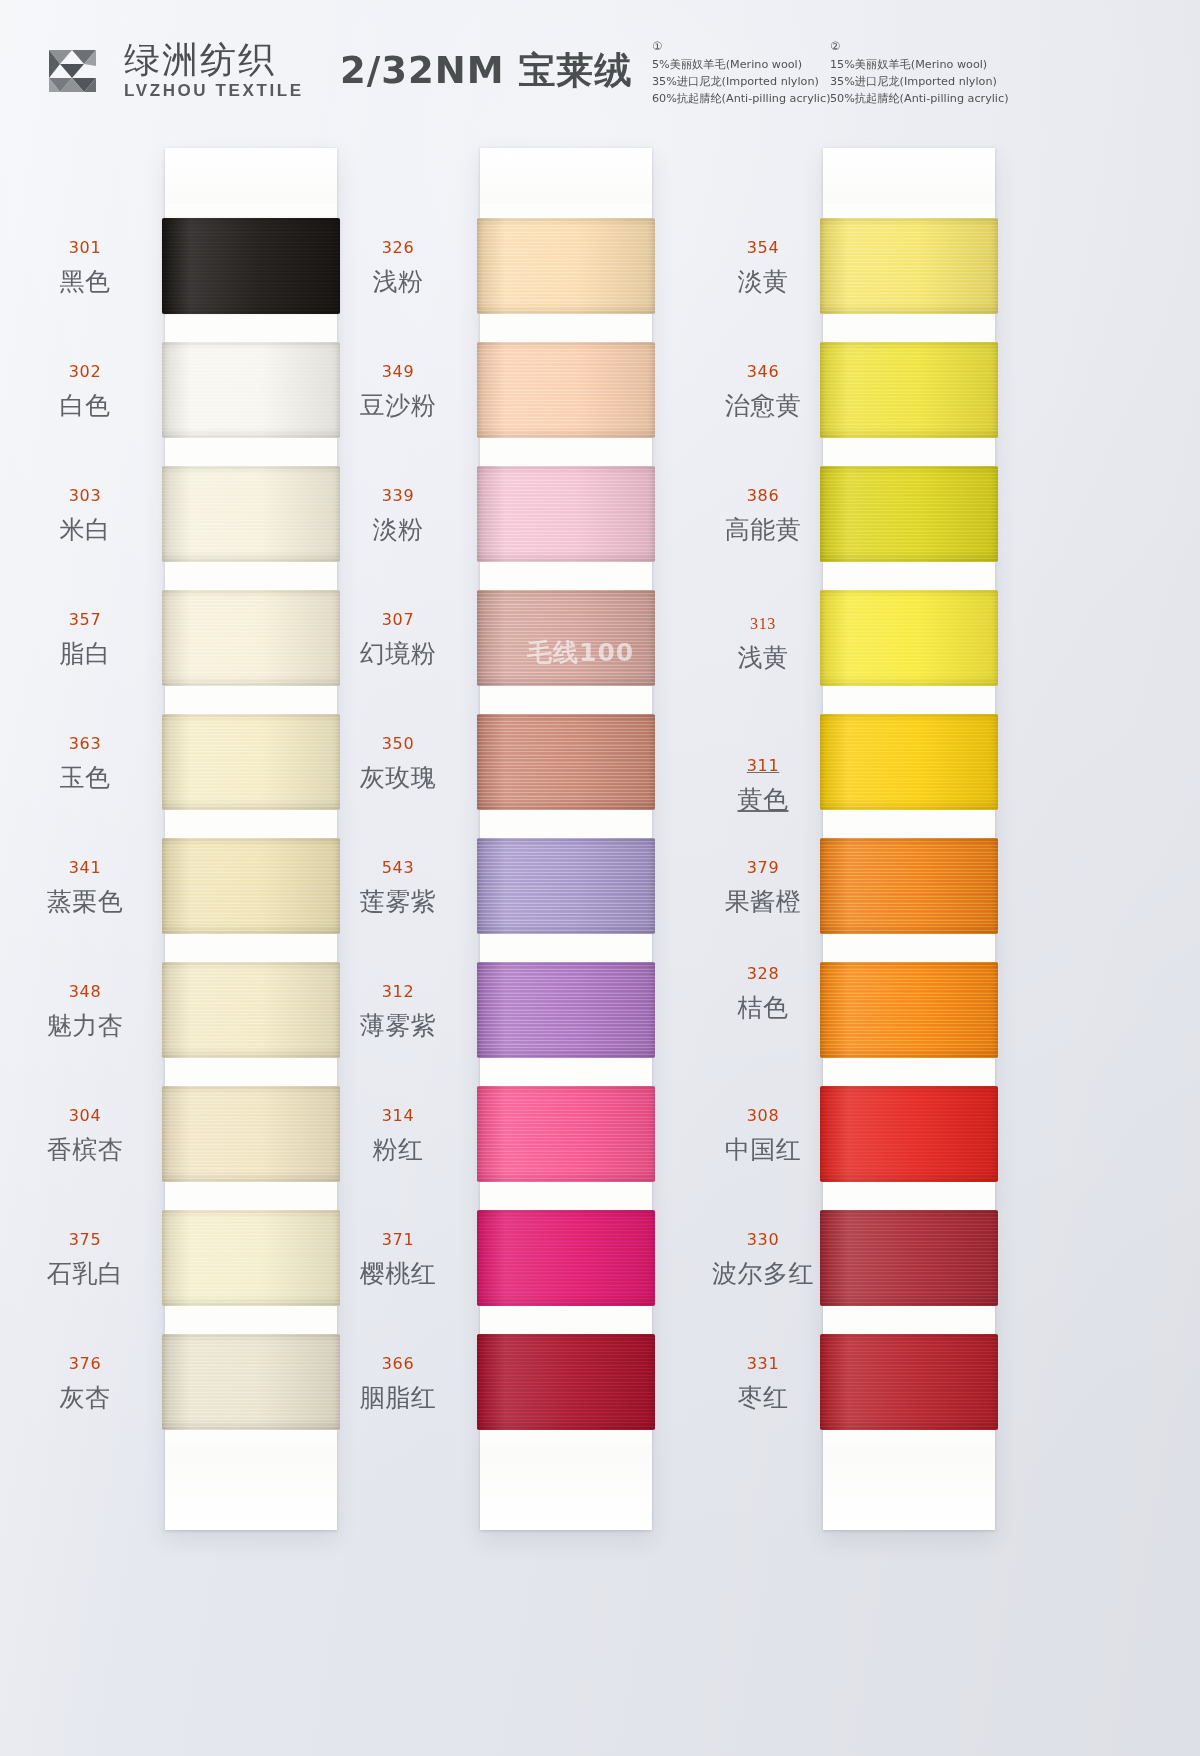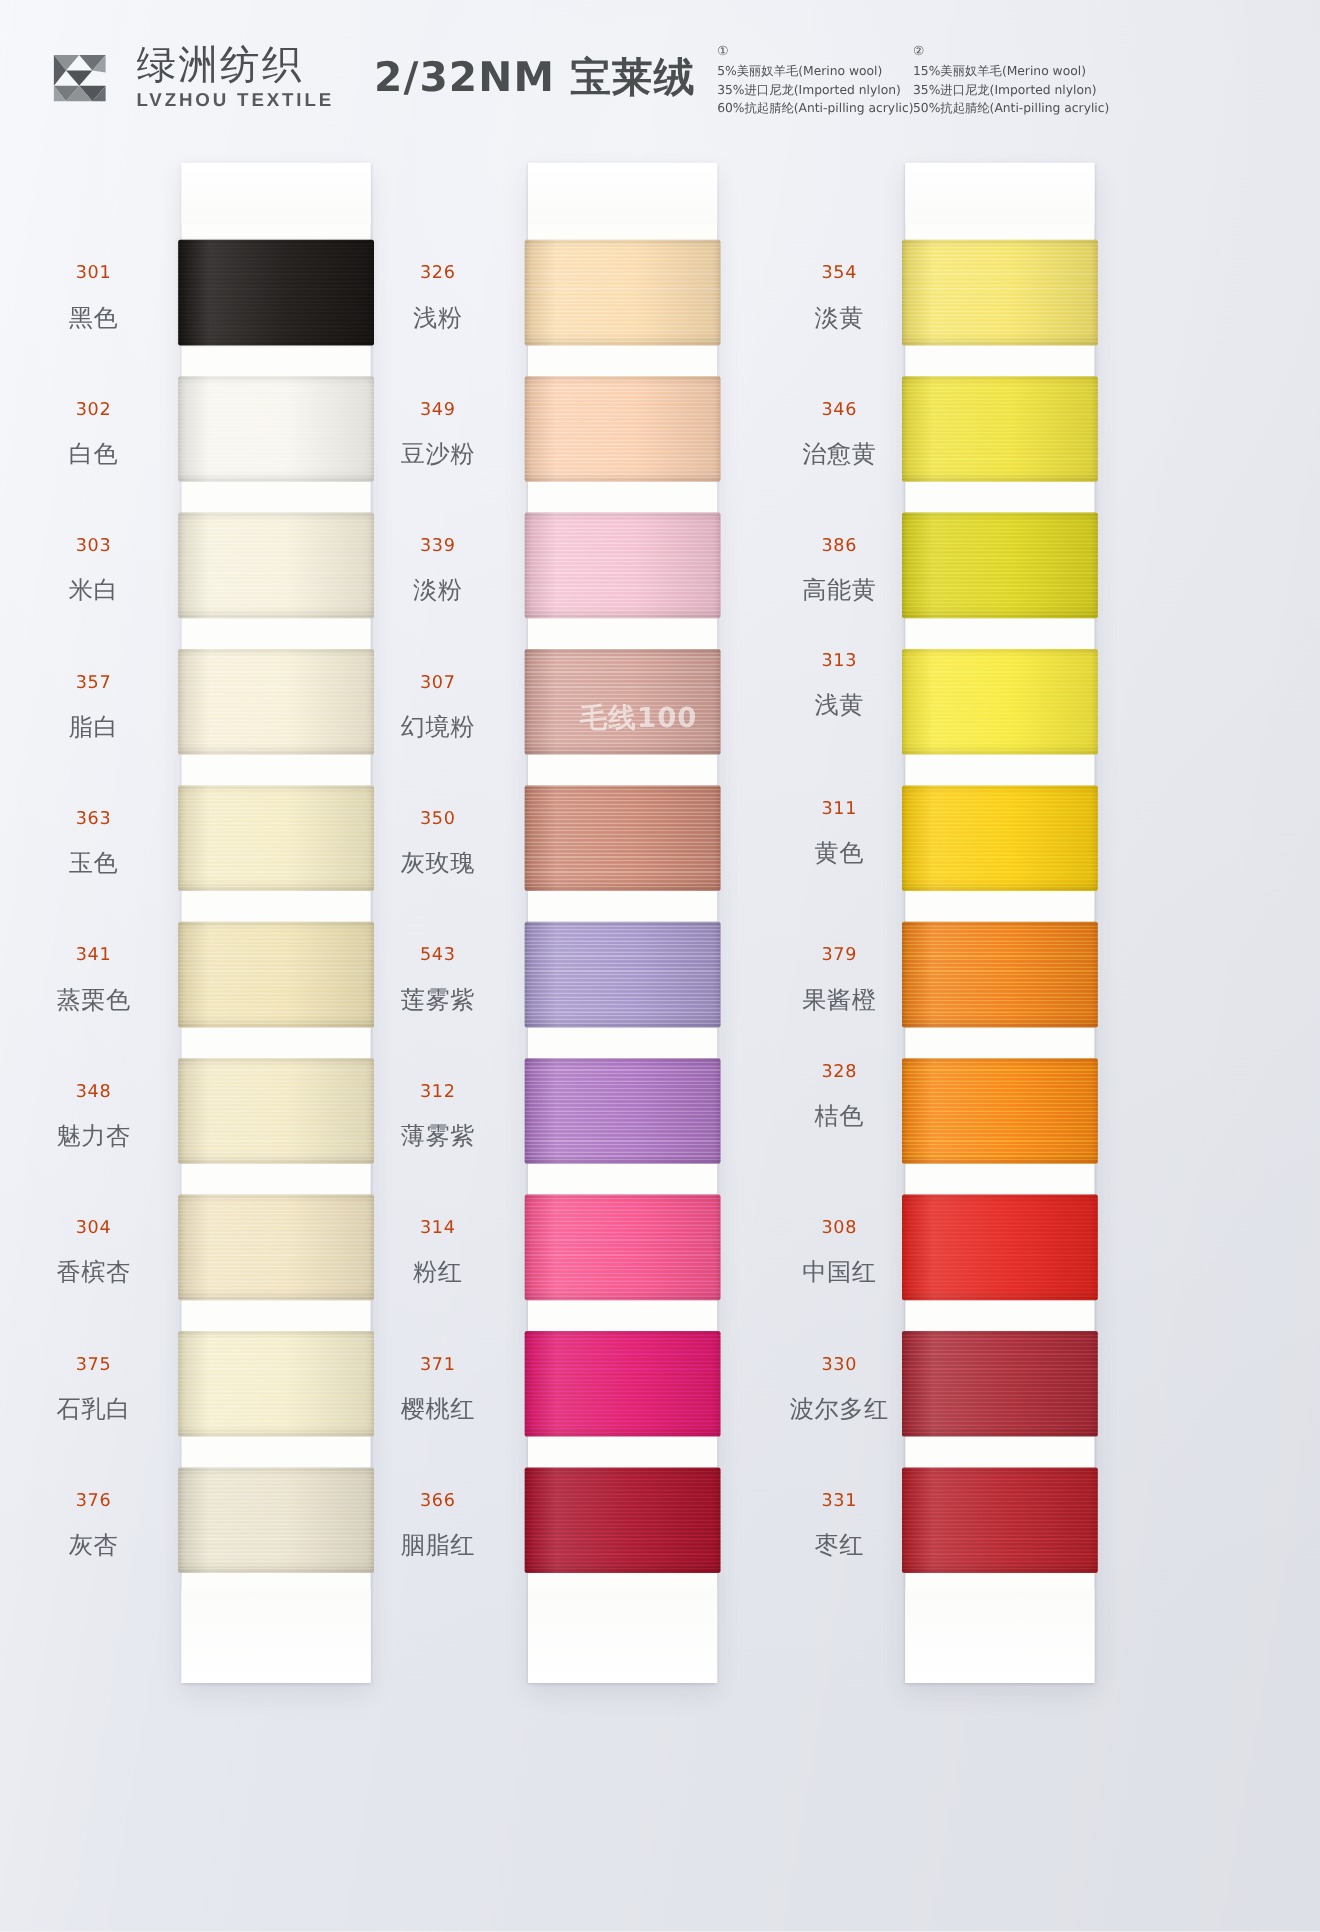--- a/index.html
+++ b/index.html
@@ -102,21 +102,21 @@
   .label{
     position:absolute;width:110px;text-align:center;
     font-family:"DejaVu Sans","Liberation Sans",sans-serif;
     color:#6a6d73;line-height:1.28;
   }
   .col-1 .label,.col-2 .label{left:28px;}
   .col-3 .label{left:48px;}
   .col-1 .label{left:20px;}
   .col-2 .label{left:8px;}
   .label .code{display:block;font-size:16px;letter-spacing:.6px;color:#c2410c;}
-  .label .name{display:block;font-size:22px;margin-top:18px;color:#5f6268;letter-spacing:.5px;}
+  .label .name{display:block;font-size:25px;margin-top:8px;color:#5f6268;letter-spacing:.5px;}
 
   
   .watermark{
     position:absolute;left:527px;top:636px;
     font-size:25px;color:rgba(255,255,255,.62);
     font-family:"DejaVu Sans","Liberation Sans",sans-serif;
     letter-spacing:1px;font-weight:600;pointer-events:none;
     text-shadow:0 1px 1px rgba(0,0,0,.06);
   }
 </style>
@@ -326,25 +326,25 @@
         <span class="name">淡黄</span>
       </div>
       <div class="label" style="top: 234px;">
         <span class="code">346</span>
         <span class="name">治愈黄</span>
       </div>
       <div class="label" style="top: 358px;">
         <span class="code">386</span>
         <span class="name">高能黄</span>
       </div>
-      <div class="label" style="top: 462px;">
+      <div class="label" style="top: 486px; font-family: Liberation Serif, serif;">
         <span class="code">313</span>
         <span class="name">浅黄</span>
       </div>
-      <div class="label" style="top: 597px;">
+      <div class="label" style="top: 628px; text-decoration: underline;">
         <span class="code">311</span>
         <span class="name">黄色</span>
       </div>
       <div class="label" style="top: 730px;">
         <span class="code">379</span>
         <span class="name">果酱橙</span>
       </div>
       <div class="label" style="top: 836px;">
         <span class="code">328</span>
         <span class="name">桔色</span>

